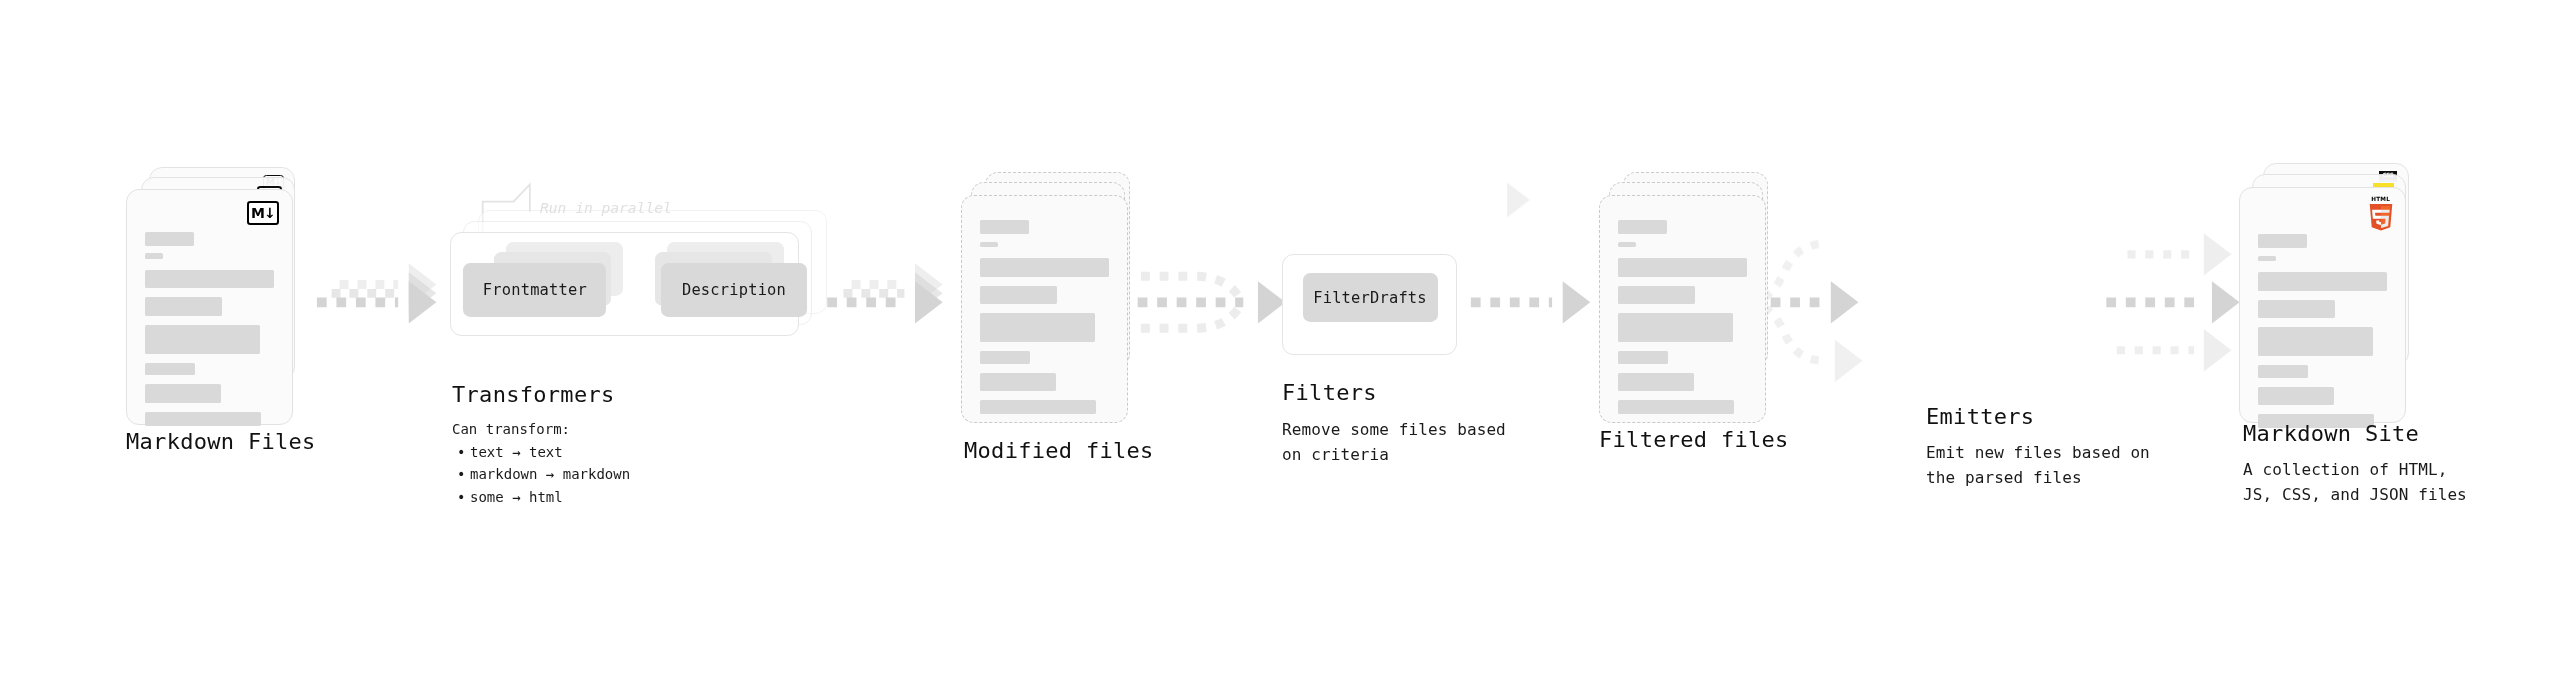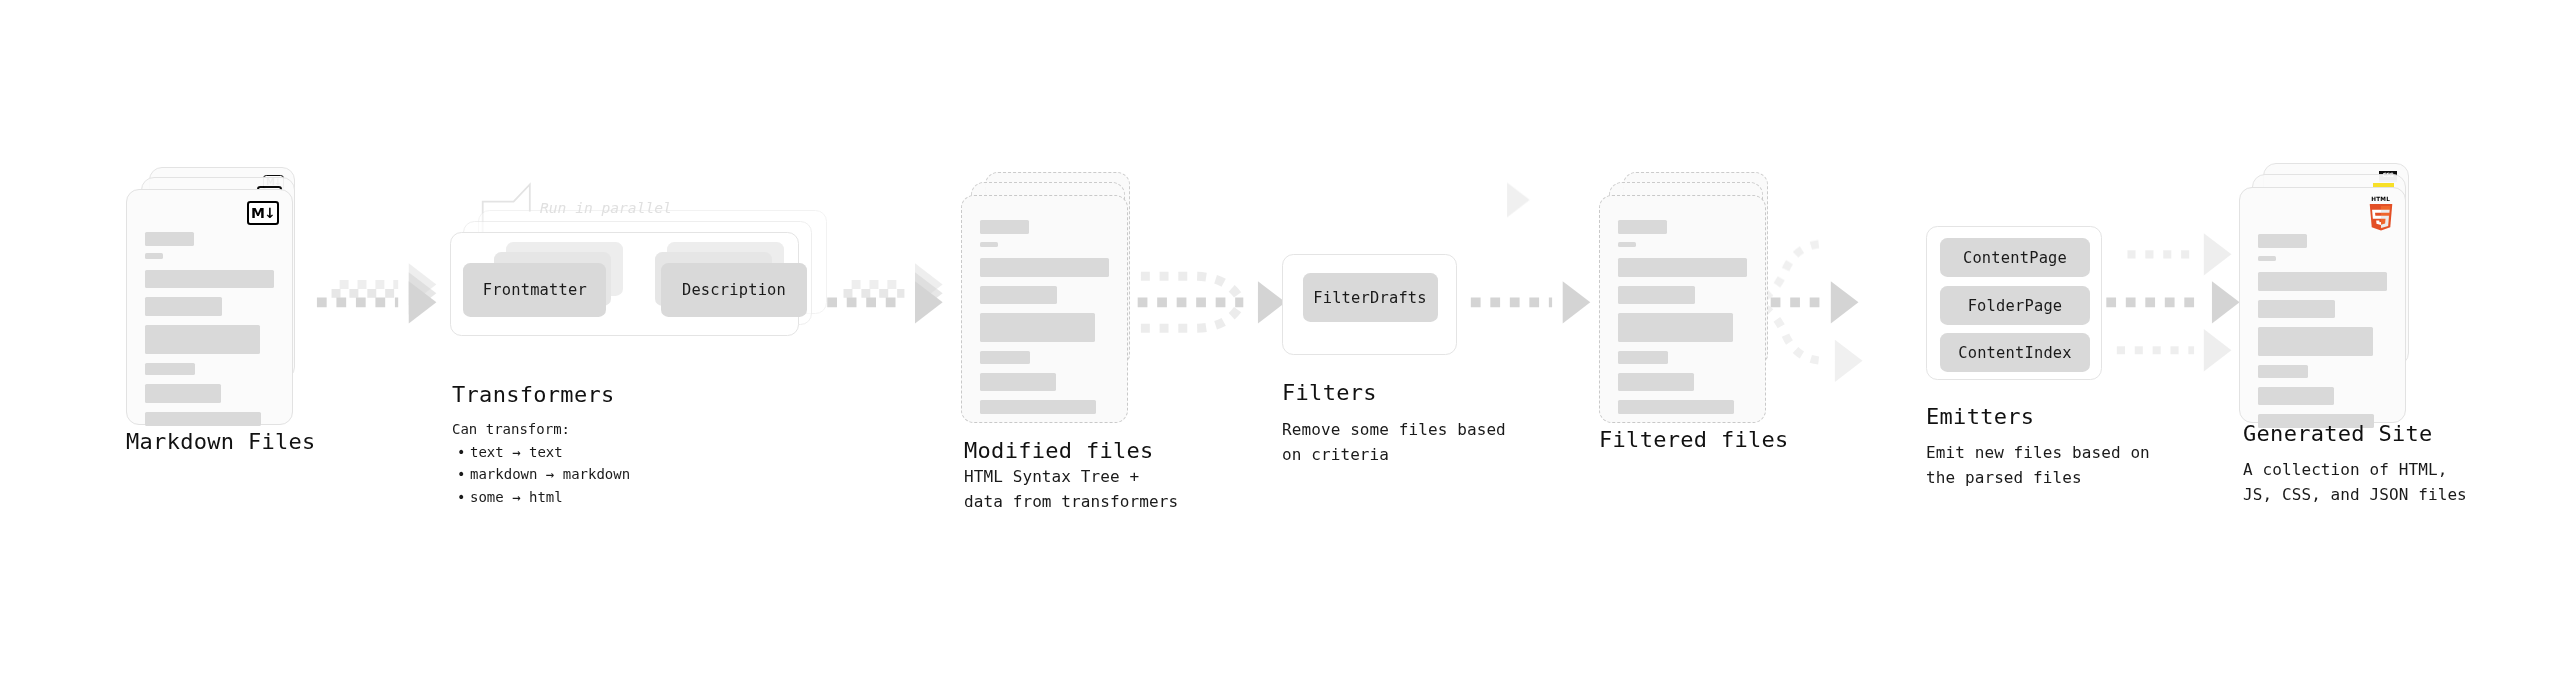--- a/index.html
+++ b/index.html
@@ -255,22 +255,20 @@
         <div class="bar" style="width:100%;height:18.7px;margin-bottom:9px;"></div>
         <div class="bar" style="width:60%;height:18.7px;margin-bottom:9px;"></div>
         <div class="bar" style="width:89%;height:29px;margin-bottom:9px;"></div>
         <div class="bar" style="width:39%;height:12.2px;margin-bottom:9px;"></div>
         <div class="bar" style="width:59%;height:18.7px;margin-bottom:9px;"></div>
         <div class="bar" style="width:90%;height:14px;"></div>
       </div>
     </div>
   </div>
   <div class="title" style="left:964px;top:438px;">Modified files</div>
-  <div class="subtitle" style="left:964px;top:465px;">HTML Syntax Tree +
-data from transformers</div>
 
   <div class="node" style="left:1282px;top:254px;width:179px;height:98px;">
     <div class="box" style="left:0;top:0;width:175px;height:101px;">
       <div class="chip" style="left:19.5px;top:18px;width:135px;height:49px;">
         <span>FilterDrafts</span>
       </div>
     </div>
   </div>
   <div class="title" style="left:1282px;top:380px;">Filters</div>
   <div class="subtitle" style="left:1282px;top:418px;">Remove some files based
@@ -287,33 +285,20 @@
         <div class="bar" style="width:60%;height:18.7px;margin-bottom:9px;"></div>
         <div class="bar" style="width:89%;height:29px;margin-bottom:9px;"></div>
         <div class="bar" style="width:39%;height:12.2px;margin-bottom:9px;"></div>
         <div class="bar" style="width:59%;height:18.7px;margin-bottom:9px;"></div>
         <div class="bar" style="width:90%;height:14px;"></div>
       </div>
     </div>
   </div>
   <div class="title" style="left:1599px;top:427px;">Filtered files</div>
 
-  <div class="node" style="left:1926px;top:226px;width:187px;height:163px;">
-    <div class="box" style="left:0;top:0;width:176px;height:154px;">
-      <div class="chip" style="left:13px;top:11.4px;width:150px;height:39px;">
-        <span>ContentPage</span>
-      </div>
-      <div class="chip" style="left:13px;top:59px;width:150px;height:39px;">
-        <span>FolderPage</span>
-      </div>
-      <div class="chip" style="left:13px;top:106px;width:150px;height:39px;">
-        <span>ContentIndex</span>
-      </div>
-    </div>
-  </div>
   <div class="title" style="left:1926px;top:404px;">Emitters</div>
   <div class="subtitle" style="left:1926px;top:441px;">Emit new files based on
 the parsed files</div>
 
   <div class="node" style="left:2239px;top:163px;width:195px;height:268px;">
     <div class="card b1" style="left:24.4px;top:0px;width:146px;height:203px;">
       <div class="badge css-badge" style="right:11.4px;top:6.5px;">CSS</div>
     </div>
     <div class="card b2" style="left:13px;top:11.4px;width:154px;height:203px;">
       <div class="badge js-badge" style="right:11.4px;top:8.1px;"></div>
@@ -337,18 +322,18 @@
         <div class="bar" style="width:18px;height:5.7px;margin-bottom:10.6px;"></div>
         <div class="bar" style="width:100%;height:18.7px;margin-bottom:9px;"></div>
         <div class="bar" style="width:60%;height:18.7px;margin-bottom:9px;"></div>
         <div class="bar" style="width:89%;height:29px;margin-bottom:9px;"></div>
         <div class="bar" style="width:39%;height:12.2px;margin-bottom:9px;"></div>
         <div class="bar" style="width:59%;height:18.7px;margin-bottom:9px;"></div>
         <div class="bar" style="width:90%;height:14px;"></div>
       </div>
     </div>
   </div>
-  <div class="title" style="left:2243px;top:421px;">Generated Site</div>
+  <div class="title" style="left:2243px;top:421px;">Markdown Site</div>
   <div class="subtitle" style="left:2243px;top:458px;">A collection of HTML,
 JS, CSS, and JSON files</div>
 
 </div>
 
 
 </body></html>

